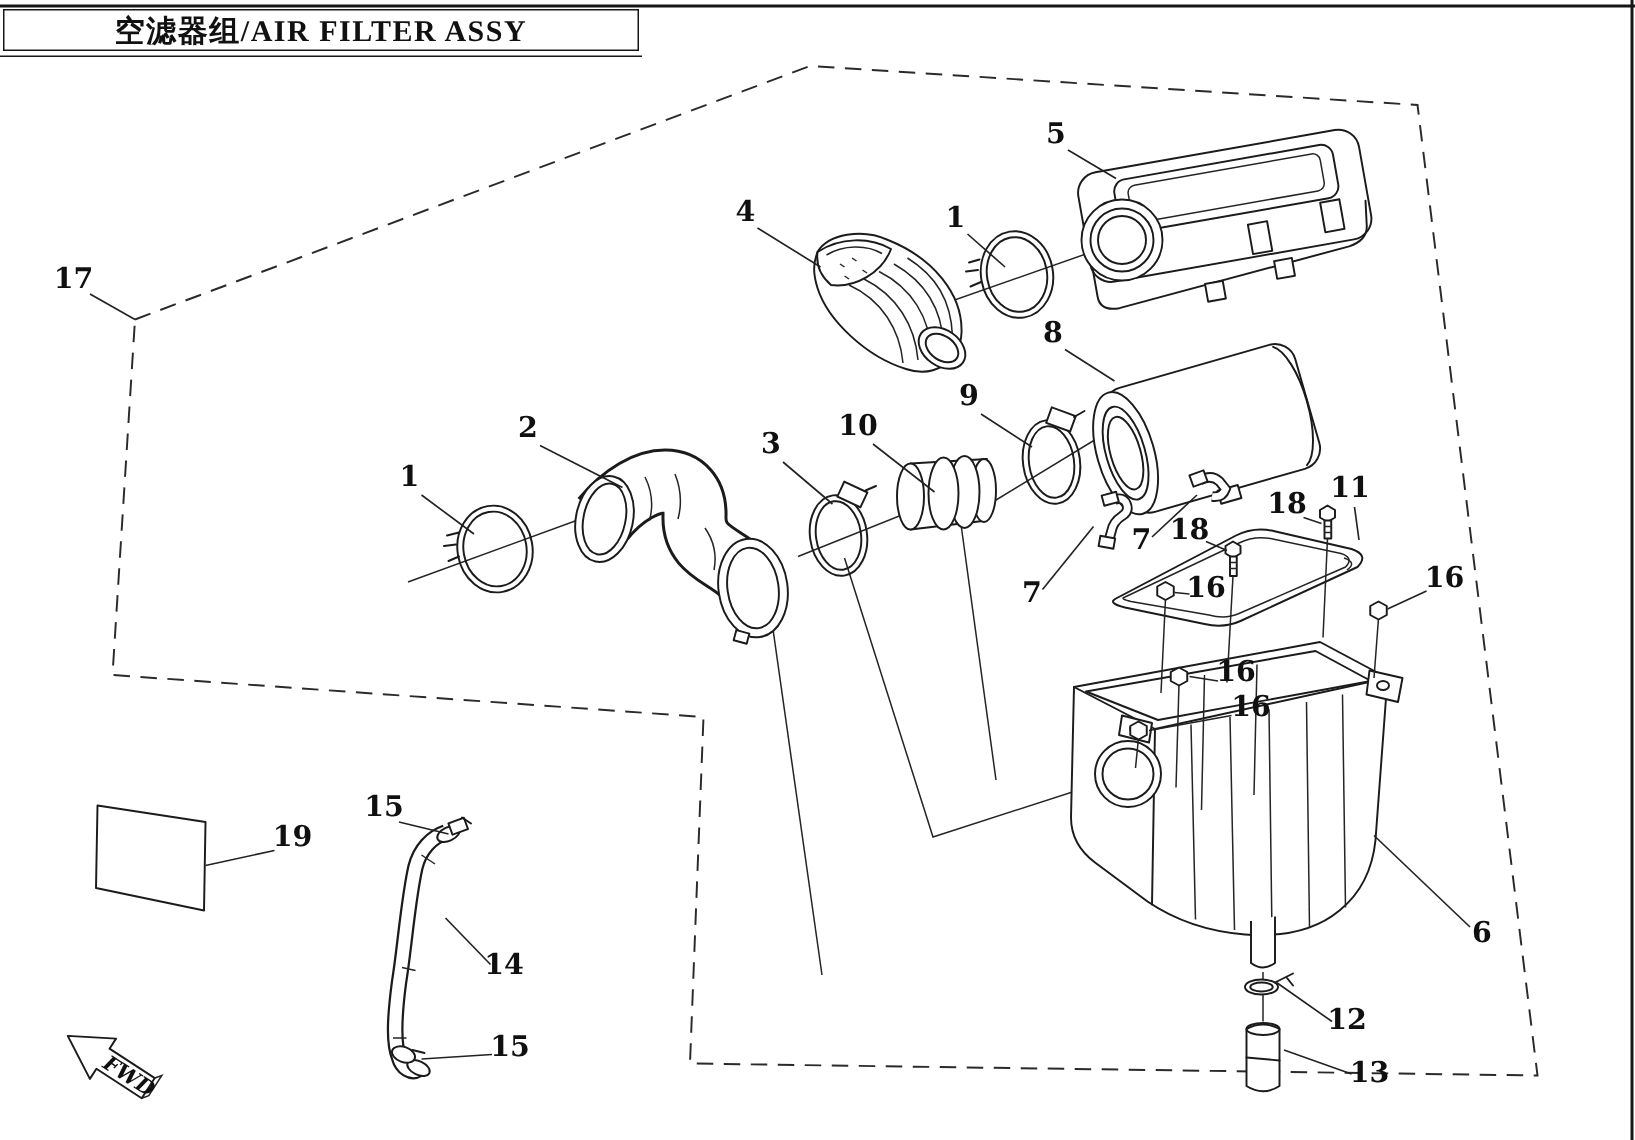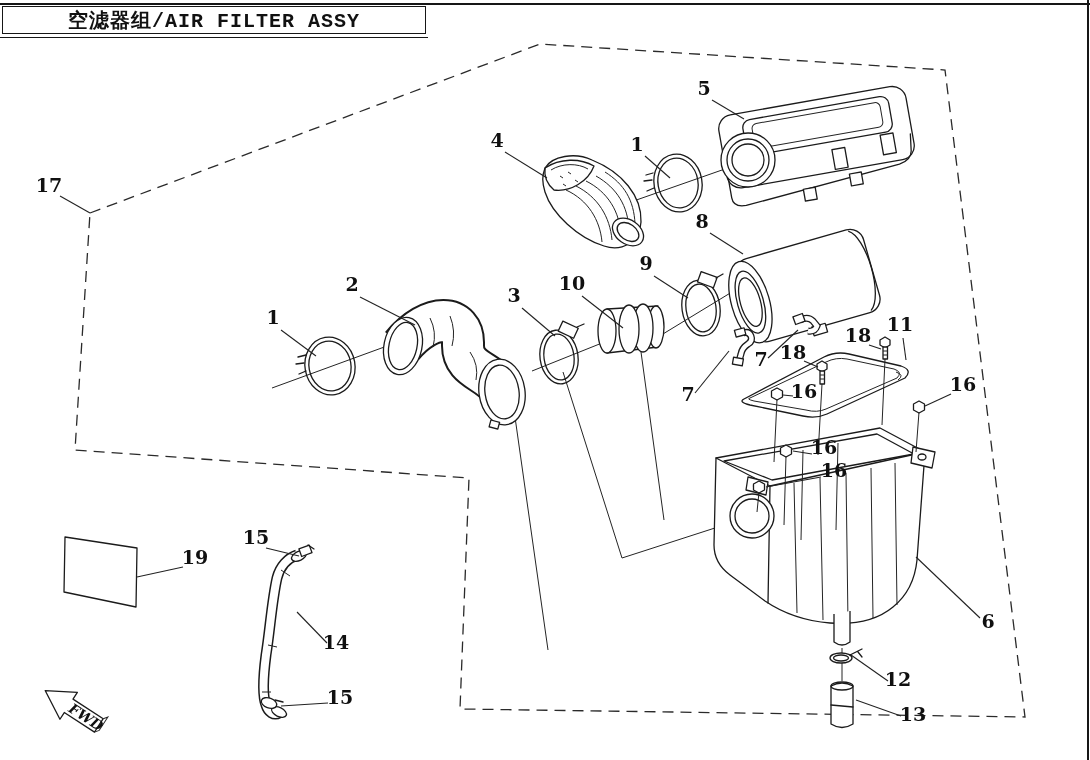--- a/index.html
+++ b/index.html
@@ -2,21 +2,21 @@
 <html><head>
 <meta charset="utf-8">
 <style>
   html,body{margin:0;padding:0;background:#fff;}
   .page{position:relative;width:1090px;height:760px;background:#fff;overflow:hidden;
         font-family:"DejaVu Sans",sans-serif;}
   .border-top{position:absolute;left:0;top:3px;width:1090px;height:0;border-top:2px solid #161616;}
   .border-right{position:absolute;right:1px;top:0;width:0;height:760px;border-left:2px solid #161616;}
   .title-box{position:absolute;left:2px;top:6px;width:422px;height:26px;border:1.6px solid #161616;
              background:#fff;display:flex;align-items:center;justify-content:center;}
-  .title-text{font-family:Liberation Mono, monospace;font-weight:700;font-size:20px;
+  .title-text{font-family:Liberation Serif, serif;font-weight:700;font-size:20px;
               letter-spacing:1px;color:#111;white-space:nowrap;}
   .title-underline{position:absolute;left:0;top:37px;width:428px;height:0;border-top:1.4px solid #161616;}
   svg{position:absolute;left:0;top:0;}
   .s{stroke:#1b1b1b;stroke-width:1.3;fill:none;stroke-linecap:round;stroke-linejoin:round;}
   .w{stroke:#1b1b1b;stroke-width:1.3;fill:#fff;stroke-linejoin:round;}
   .thin{stroke:#242424;stroke-width:1;fill:none;}
   .dash{stroke:#2a2a2a;stroke-width:1.3;fill:none;stroke-dasharray:11 7;}
   .blk{stroke:#1b1b1b;stroke-width:44;fill:none;stroke-linecap:butt;}
   .wht{stroke:#fff;stroke-width:40;fill:none;stroke-linecap:butt;}
   .blk2{stroke:#1b1b1b;stroke-width:11;fill:none;stroke-linecap:butt;}

